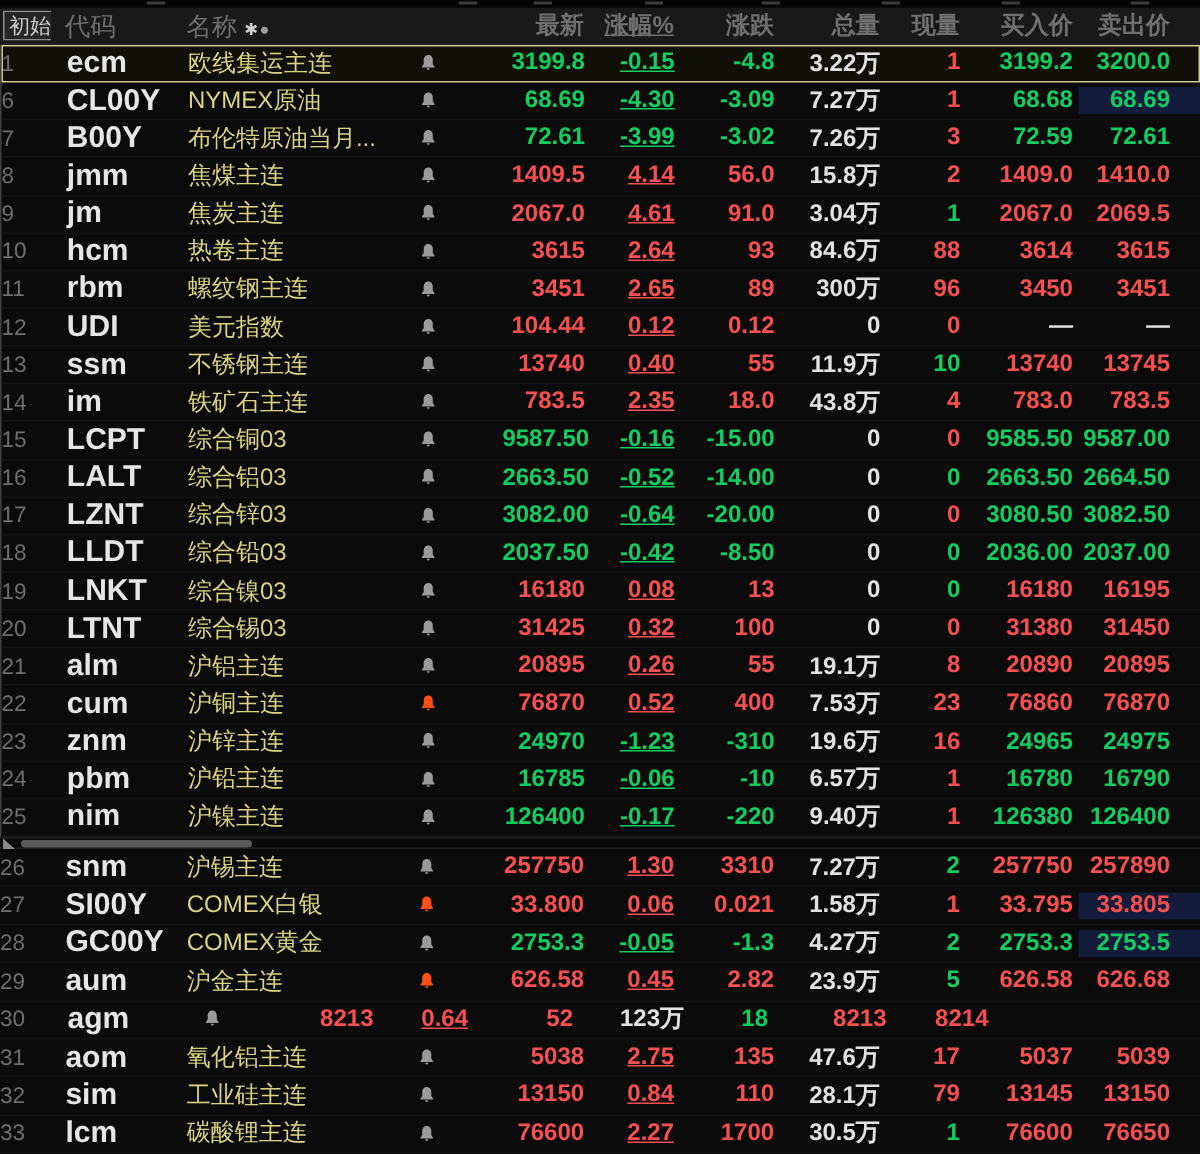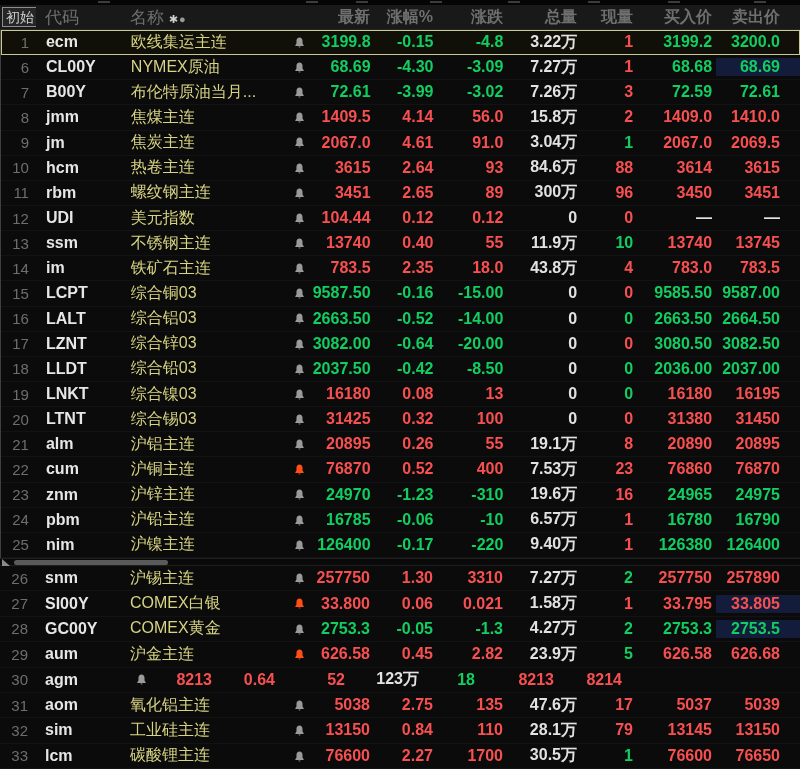--- a/index.html
+++ b/index.html
@@ -34,27 +34,27 @@
     font-size:14px;line-height:18px;
     cursor:default;
   }
   .hdr-name{display:flex;justify-content:space-between;align-items:center;}
   .star-dot{color:#9a9a9a;font-size:11px;letter-spacing:1px;margin-right:18px;}
   .star-dot .star{color:#cfcfcf;}
 
   
   .row{display:flex;align-items:center;width:100%;}
   .c{display:block;white-space:nowrap;overflow:hidden;line-height:normal;}
-  .c.num   {width:36px; text-align:right;padding-right:8px;color:#6e6e6e;font-size:15px;}
-  .c.code  {width:92px; text-align:left; padding-left:9px; color:#e6e6e6;font-size:16px;font-weight:700;}
+  .c.num   {width:36px; text-align:left;padding-right:8px;color:#6e6e6e;font-size:15px;}
+  .c.code  {width:92px; text-align:left; padding-left:9px; color:#e6e6e6;font-size:20px;font-weight:700;}
   .c.name  {width:158px;text-align:left; padding-left:2px; color:#d8d483;font-size:16px;}
   .c.bell  {width:26px; text-align:center;}
   .c.n     {font-size:16px;font-weight:700;text-align:right;}
-  .c.latest{width:60px;padding-right:2px;}
-  .c.pct   {width:65px;padding-right:4px;}
+  .c.latest{width:60px;padding-right:2px;margin-left:37px;}
+  .c.pct   {width:65px;padding-right:4px;text-decoration:underline;}
   .c.chg   {width:70px;padding-right:4px;}
   .c.vol   {width:74px;padding-right:4px;}
   .c.cur   {width:56px;padding-right:4px;}
   .c.buy   {width:79px;padding-right:4px;}
   .c.sell  {width:84px;padding-right:20px;}
 
   .hdr .num{font-size:14px;padding-right:0;width:36px;}
   .hdr .code,.hdr .name{color:#6f6f6f;font-weight:400;font-size:17px;}
 
   

